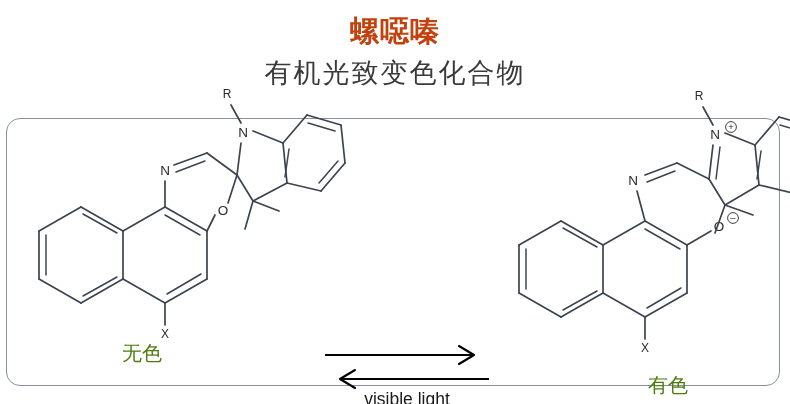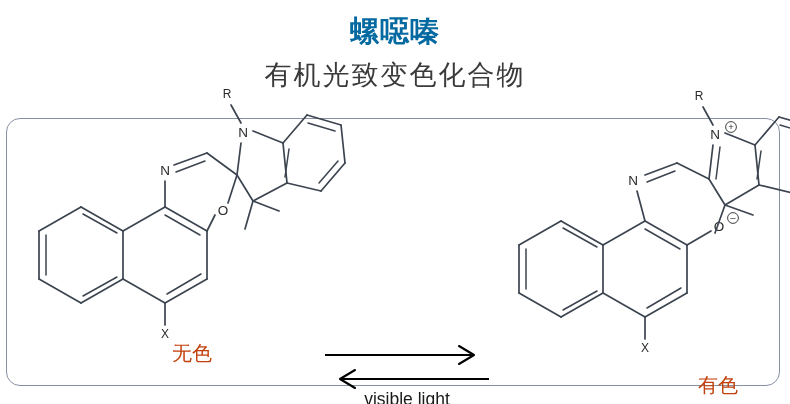--- a/index.html
+++ b/index.html
@@ -21,36 +21,36 @@
     background: #ffffff;
   }
   .title {
     position: absolute;
     top: 14px;
     left: 0;
     width: 790px;
     text-align: center;
     font-size: 29px;
     font-weight: bold;
-    color: #0369a1;
+    color: #c2410c;
     letter-spacing: 1px;
     line-height: 34px;
     font-family: "DejaVu Sans", sans-serif;
   }
   .subtitle {
     position: absolute;
     top: 58px;
     left: 0;
     width: 790px;
     text-align: center;
     font-size: 27px;
     color: #3a3a3a;
     letter-spacing: 2px;
     line-height: 34px;
-    font-family: Liberation Serif, serif;
+    font-family: Liberation Mono, monospace;
   }
   .panel {
     position: absolute;
     left: 6px;
     top: 118px;
     width: 774px;
     height: 268px;
     border: 1.4px solid #8691a3;
     border-radius: 14px;
     box-sizing: border-box;
@@ -75,23 +75,23 @@
     text-align: center;
     font-size: 17.5px;
     color: #1a1a1a;
     font-family: "Liberation Sans", sans-serif;
   }
   .rxn-label.top { top: 0px; }
   .rxn-label.bottom { top: 74px; }
   .caption {
     position: absolute;
     font-size: 20px;
-    color: #c2410c;
+    color: #4d7c0f;
     font-family: "DejaVu Sans", sans-serif;
-    text-align: right;
+    text-align: center;
     width: 140px;
   }
   .caption-left { left: 72px; top: 340px; }
   .caption-right { left: 598px; top: 340px; margin-top: 32px; }
   svg { display: block; overflow: visible; }
   .bond {
     stroke: #3c4450;
     stroke-width: 1.7;
     fill: none;
     stroke-linecap: round;

